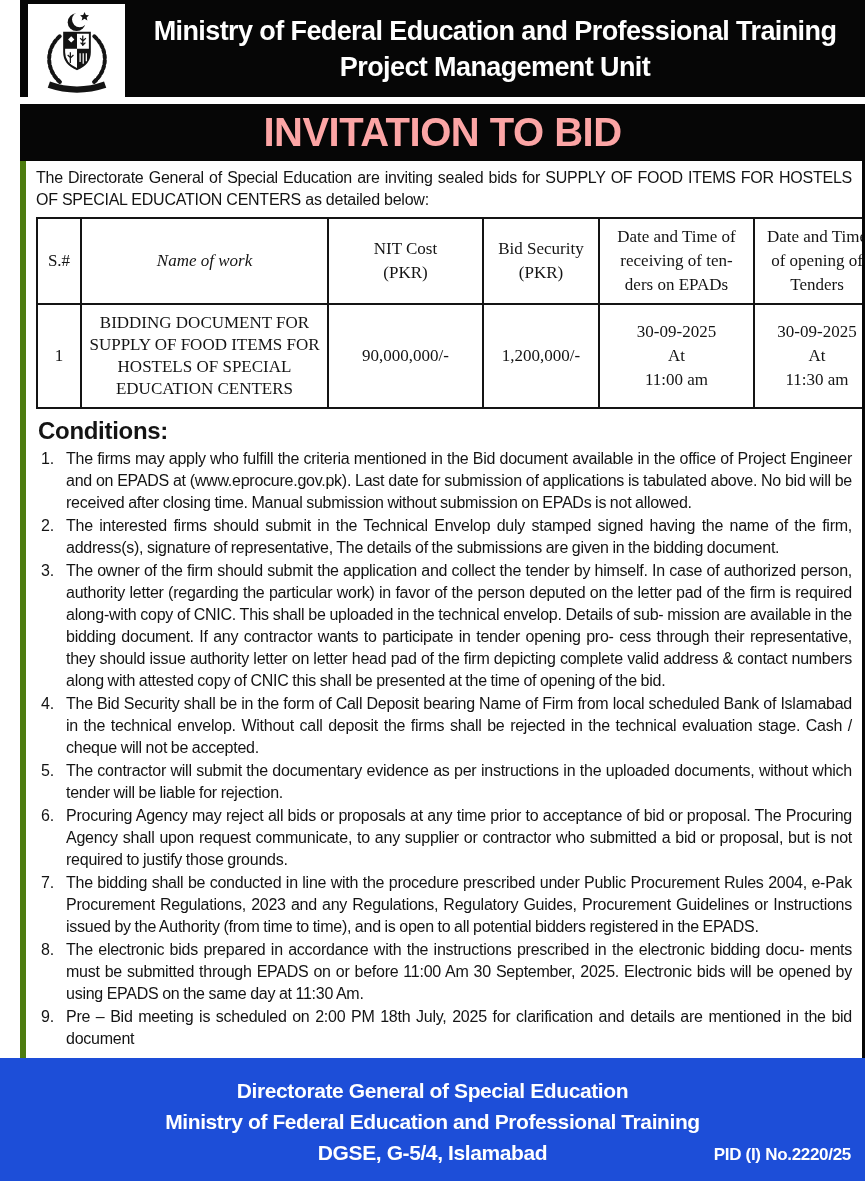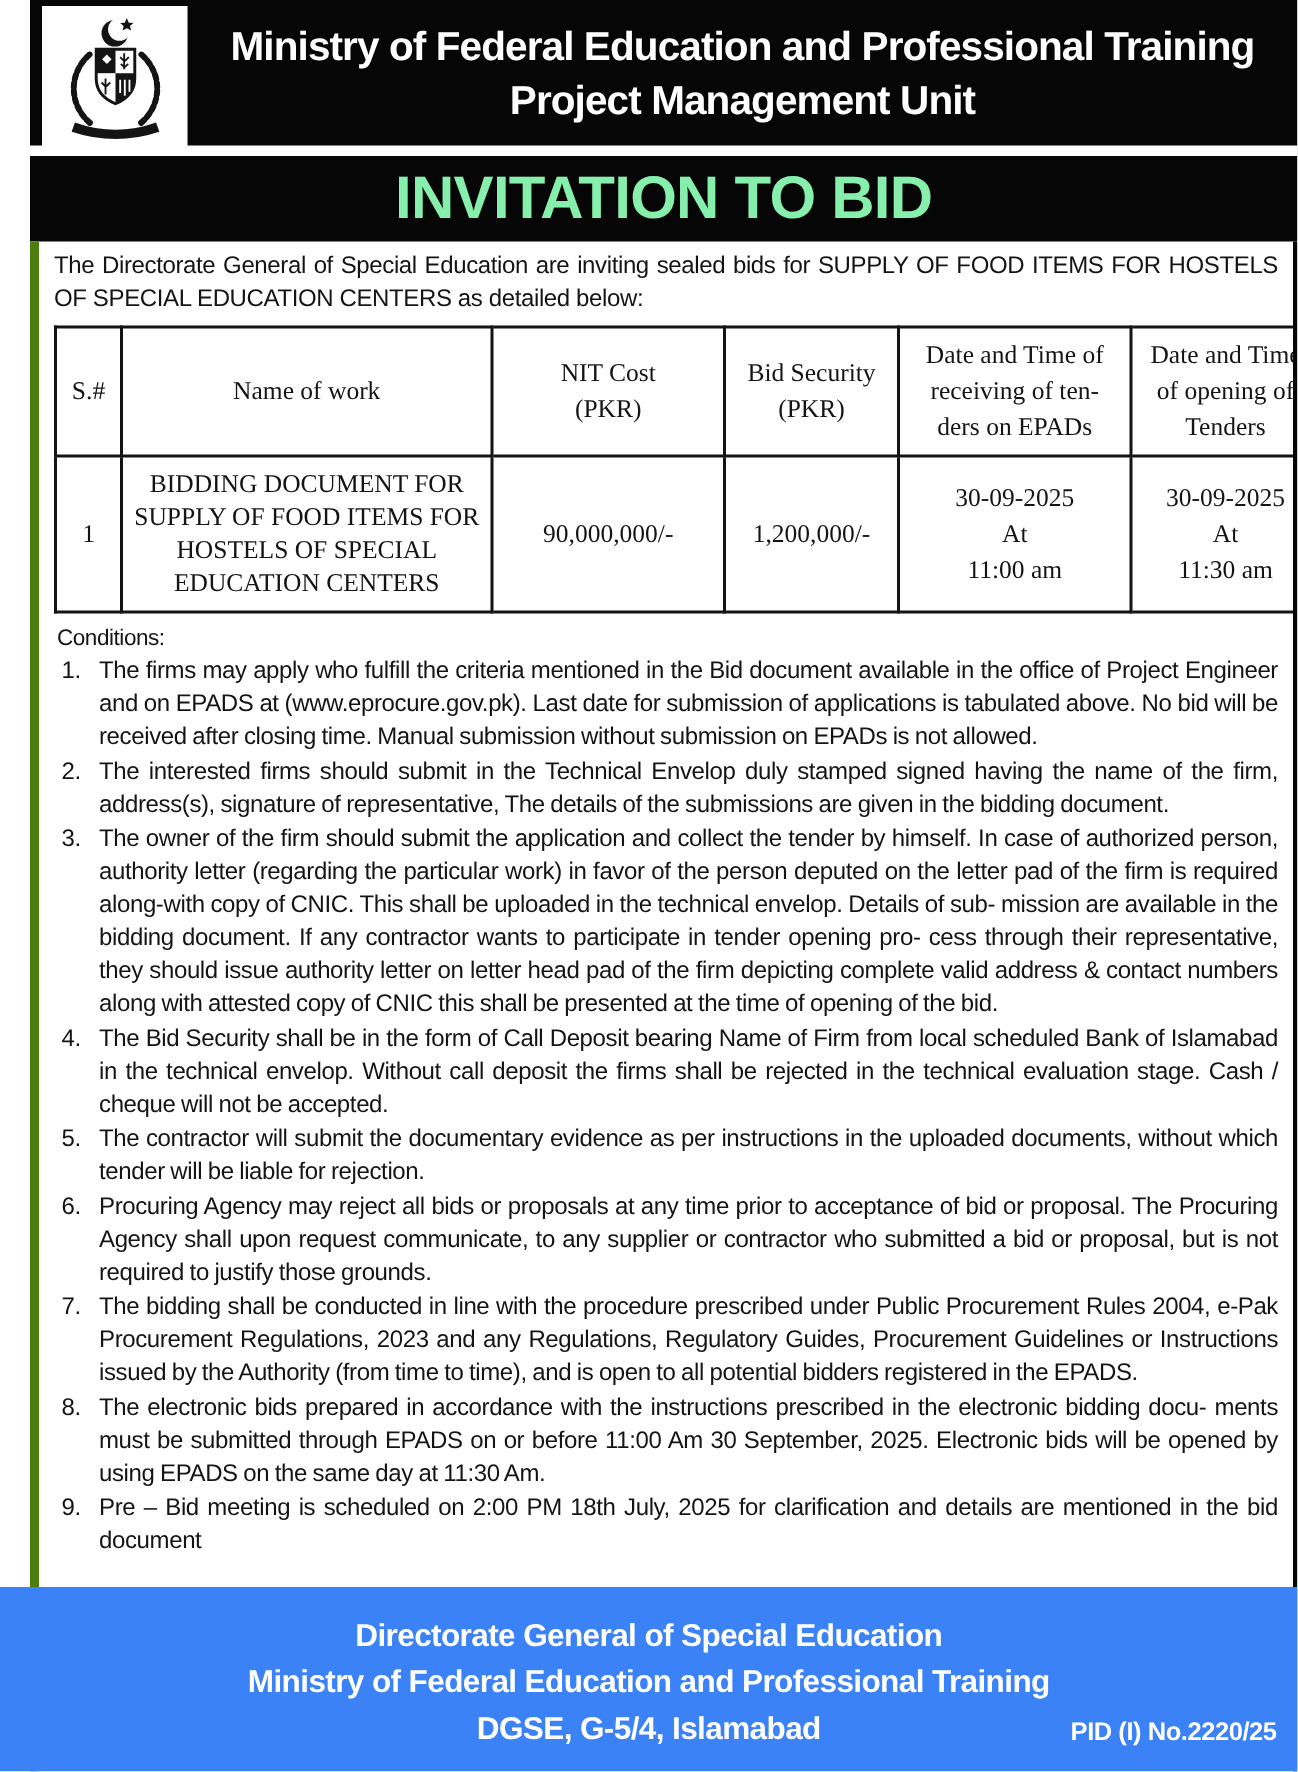--- a/index.html
+++ b/index.html
@@ -49,21 +49,21 @@
 
   .white-strip { height: 7px; background: #ffffff; }
 
   
   .banner {
     height: 57px;
     background: #060606;
     display: flex; align-items: center; justify-content: center;
   }
   .banner span {
-    color: #86efac;
+    color: #fca5a5;
     font-weight: bold;
     font-size: 40px;
     letter-spacing: -0.5px;
   }
 
   
   .content {
     height: 1085px;
     border-left: 6px solid #4d7c0f;
     border-right: 3px solid #060606;
@@ -89,34 +89,34 @@
   table.bid-table th, table.bid-table td {
     border: 2px solid #141414;
     font-weight: normal;
     font-size: 17px;
     text-align: center;
     vertical-align: middle;
     padding: 4px 5px;
   }
   table.bid-table thead tr { height: 86px; }
   table.bid-table tbody tr { height: 104px; }
-  th.left, td.left { text-align: left; padding-left: 10px; }
+  th.left, td.left { text-align: left; padding-left: 10px; font-style: italic; }
   .pre { white-space: pre-line; line-height: 24px; }
   td.name-cell {
     text-align: justify;
     text-transform: uppercase;
     padding: 6px 9px;
     font-size: 16.5px;
     line-height: 22px;
   }
 
   
   .conditions-heading {
-    font-size: 15px;
-    font-weight: normal;
+    font-size: 24px;
+    font-weight: bold;
     letter-spacing: -0.3px;
     margin: 4px 0 3px 2px;
   }
   .cond-list { margin-left: 2px; }
   .cond-item {
     display: flex;
     font-size: 16px;
     line-height: 22px;
     letter-spacing: -0.25px;
     word-spacing: -0.5px;
@@ -129,21 +129,21 @@
   .cond-text {
     flex: 1;
     text-align: justify;
   }
 
   
   .footer {
     position: absolute;
     left: 0; right: 0; bottom: 0;
     height: 123px;
-    background: #3b82f6;
+    background: #1d4ed8;
     color: #ffffff;
     display: flex; flex-direction: column;
     align-items: center; justify-content: center;
     padding-top: 4px;
   }
   .footer-line {
     font-weight: bold;
     font-size: 21px;
     line-height: 31px;
     letter-spacing: -0.4px;

